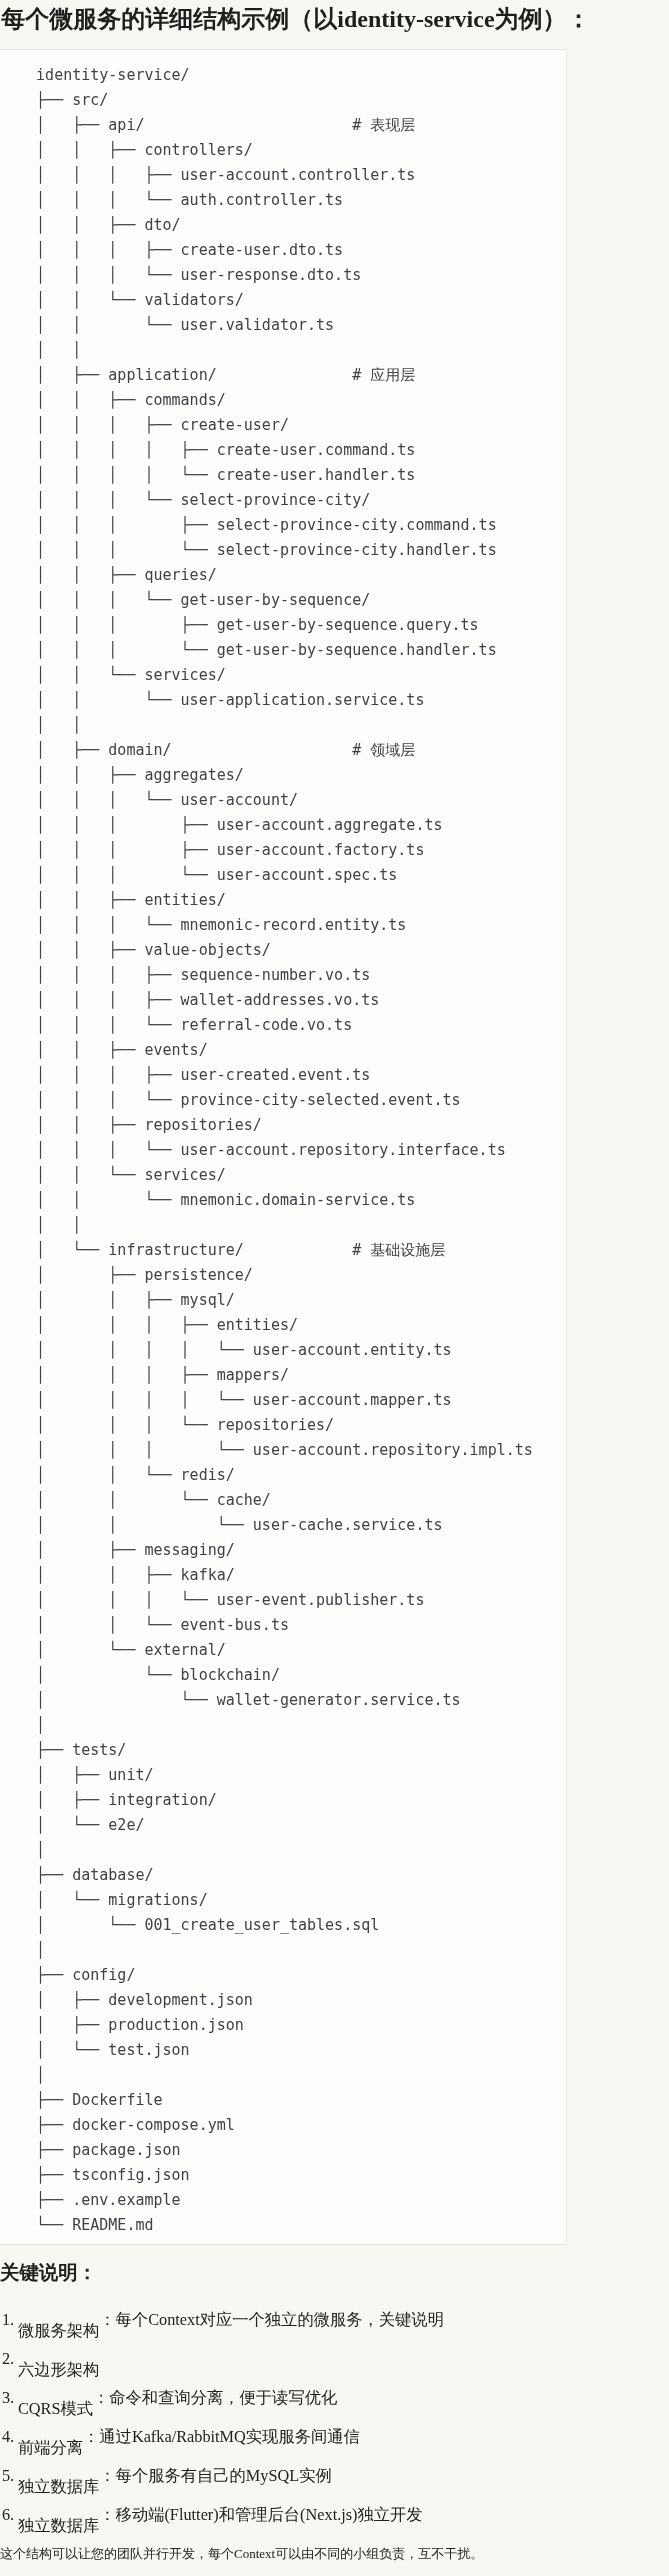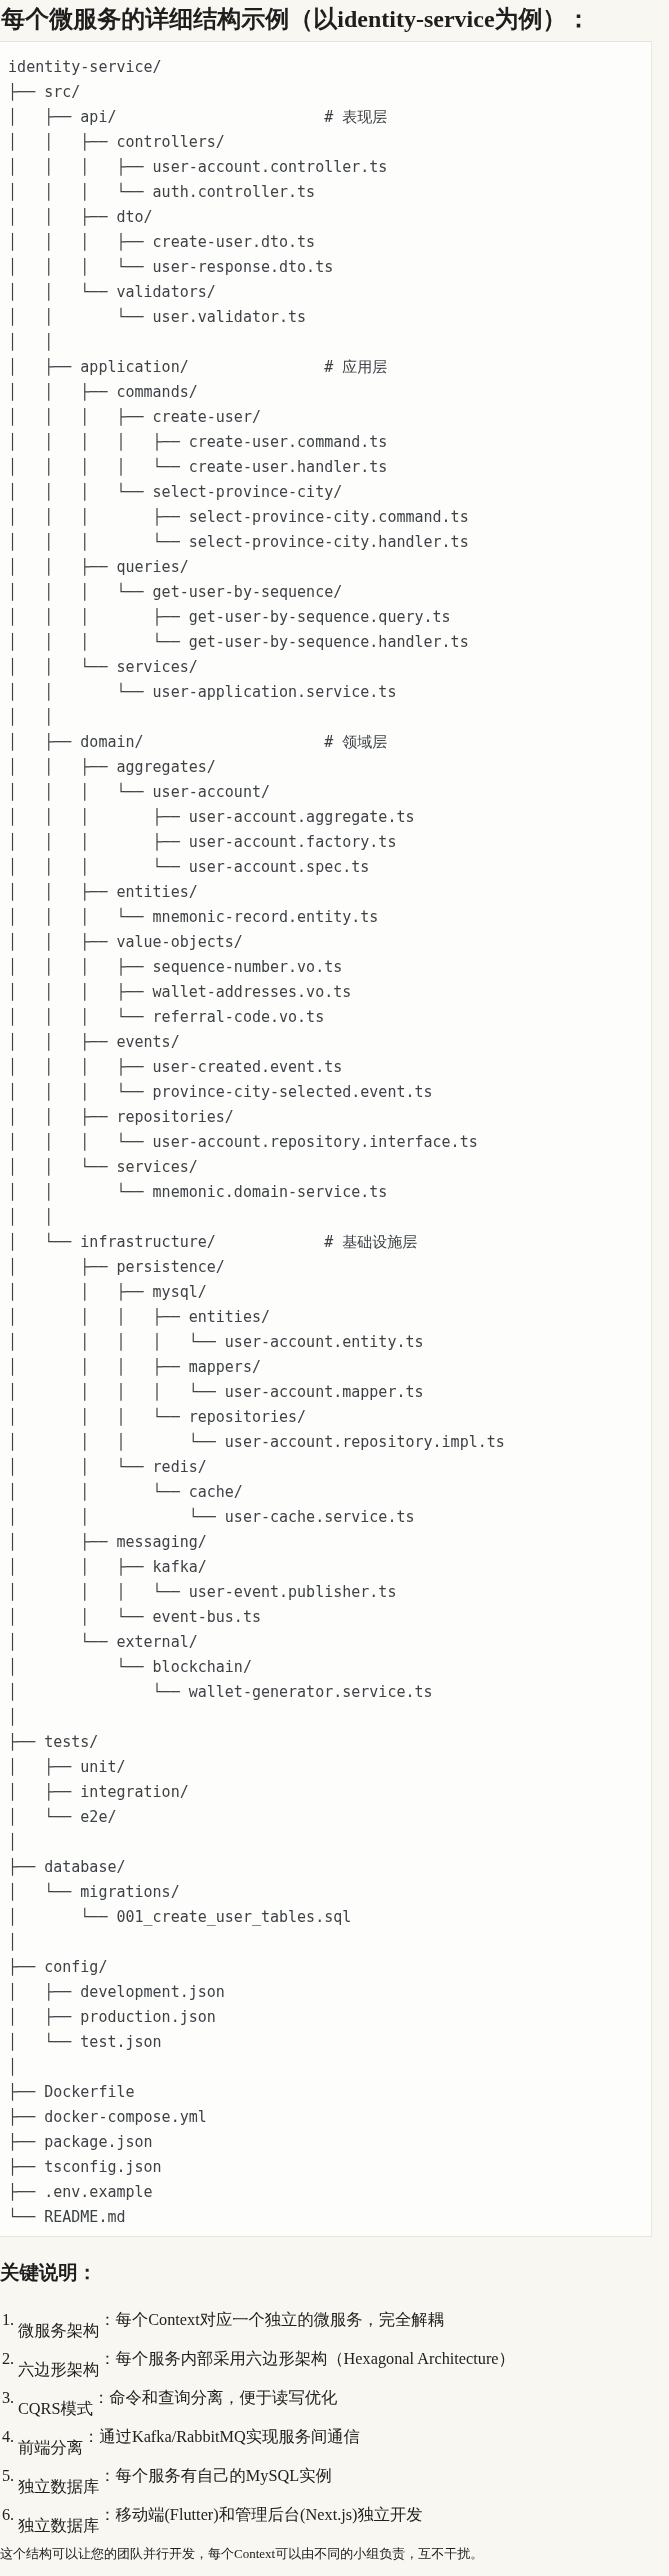--- a/index.html
+++ b/index.html
@@ -21,30 +21,31 @@
     left: 1.3px;
     margin: 0;
     font-size: 24px;
     line-height: 29px;
     font-weight: 700;
     color: #1F1E1D;
     white-space: nowrap;
   }
   .code-block {
     position: absolute;
-    top: 41px;
+    top: 49px;
     left: 0;
-    width: 652px;
+    width: 567px;
     height: 2196px;
     box-sizing: border-box;
     background: #FDFDFB;
     border-top: 0.6px solid #E5E3DC;
     border-bottom: 0.6px solid #E5E3DC;
     border-right: 0.6px solid #EAE8E2;
     overflow: hidden;
+    padding-left: 28px;
   }
   .code-block pre {
     margin: 0;
     padding: 12.5px 5px 0 8.1px;
     font-family: "DejaVu Sans Mono", monospace;
     font-size: 15px;
     line-height: 25px;
     color: #3E4247;
     white-space: pre;
   }
@@ -182,27 +183,26 @@
 ├── .env.example
 └── README.md</pre>
 </div>
 
 <section class="notes">
   <h2 class="notes-heading">关键说明：</h2>
 
   <div class="note">
     <span class="num">1.</span>
     <span class="term">微服务架构</span>
-    <span class="rest">：每个Context对应一个独立的微服务，完全解耦</span>
+    <span class="rest">：每个Context对应一个独立的微服务，关键说明</span>
   </div>
 
   <div class="note">
     <span class="num">2.</span>
     <span class="term">六边形架构</span>
-    <span class="rest">：每个服务内部采用六边形架构（Hexagonal Architecture）</span>
   </div>
 
   <div class="note">
     <span class="num">3.</span>
     <span class="term">CQRS模式</span>
     <span class="rest">：命令和查询分离，便于读写优化</span>
   </div>
 
   <div class="note">
     <span class="num">4.</span>

